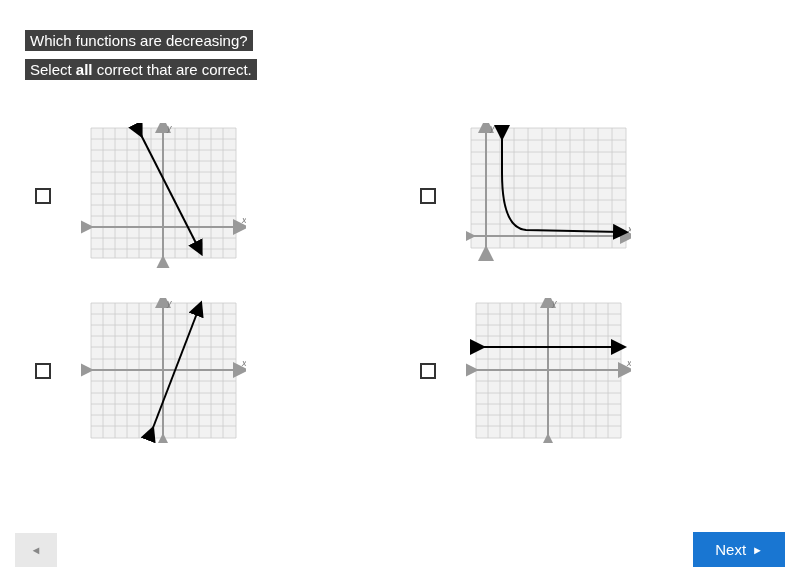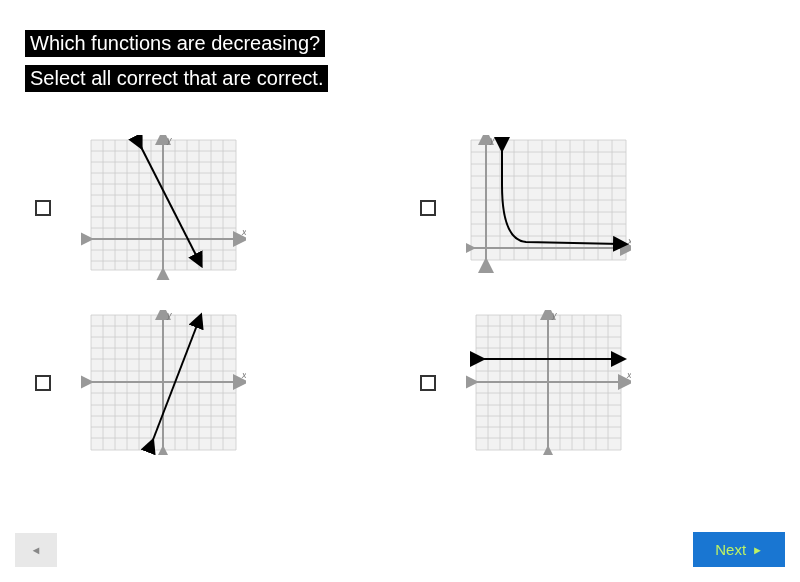--- a/index.html
+++ b/index.html
@@ -1,27 +1,27 @@
 <!DOCTYPE html>
 <html><head>
   <meta charset="utf-8">
   <style>
     * { box-sizing: border-box; margin: 0; padding: 0; }
     body { font-family: Arial, sans-serif; background: #fff; width: 800px; height: 582px; position: relative; overflow: hidden; }
     .container { padding: 30px 25px 20px 25px; position: relative; height: 100%; }
-    .question-box { background: #000000; color: #fff; display: inline-block; padding: 2px 5px; font-size: 20px; margin-bottom: 8px; }
-    .question-box b { font-weight: normal; }
+    .question-box { background: #404040; color: #fff; display: inline-block; padding: 2px 5px; font-size: 15px; margin-bottom: 8px; }
+    .question-box b { font-weight: bold; }
     .options { display: grid; grid-template-columns: 1fr 1fr; gap: 30px 40px; margin-top: 35px; padding: 0 10px; }
     .option { display: flex; align-items: center; gap: 30px; }
     .checkbox-wrap { width: 16px; height: 16px; border: 2px solid #333; flex-shrink: 0; }
     .graph { width: 165px; height: 145px; position: relative; }
     .graph svg { width: 100%; height: 100%; }
     .footer { position: absolute; bottom: 15px; left: 15px; right: 15px; display: flex; justify-content: space-between; align-items: center; }
     .prev-btn { width: 42px; height: 34px; background: #e8e8e8; display: flex; align-items: center; justify-content: center; color: #888; font-size: 11px; cursor: pointer; }
-    .next-btn { background: #1976d2; color: #bef264; padding: 9px 22px; font-size: 15px; cursor: pointer; display: flex; align-items: center; gap: 6px; }
+    .next-btn { background: #1976d2; color: #ffffff; padding: 9px 22px; font-size: 15px; cursor: pointer; display: flex; align-items: center; gap: 6px; }
   </style>
 </head>
 <body>
 
 <div class="container">
   <div>
     <span class="question-box">Which functions are decreasing?</span>
   </div>
   <div>
     <span class="question-box">

